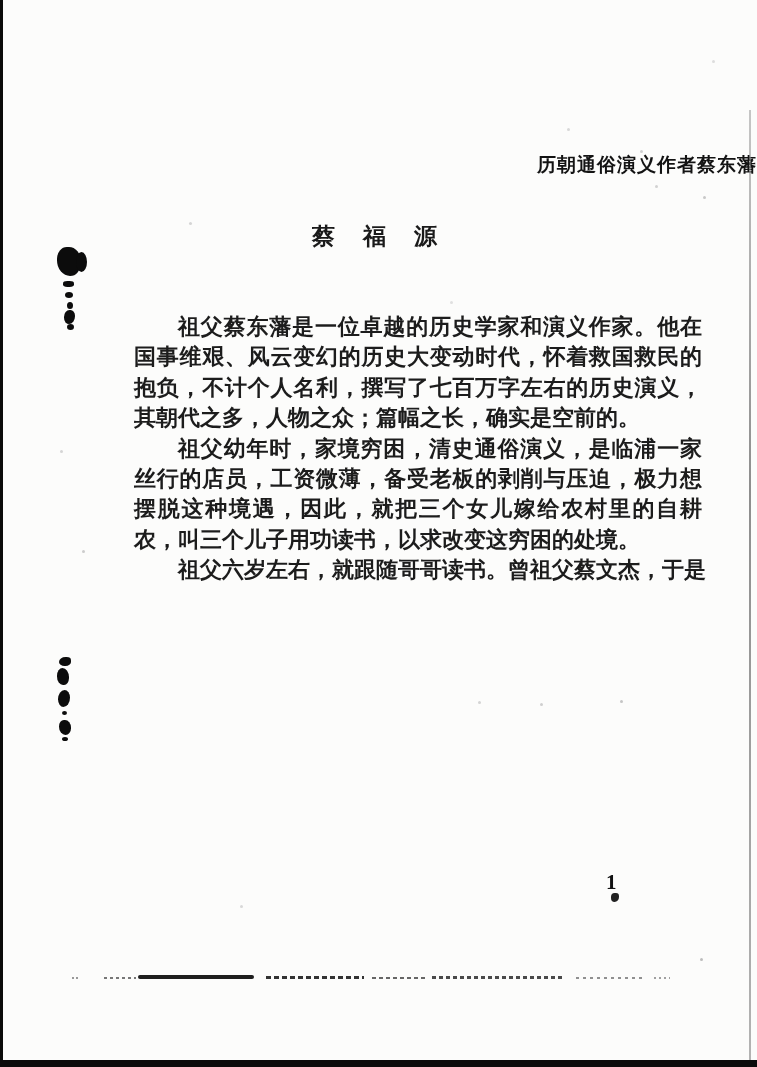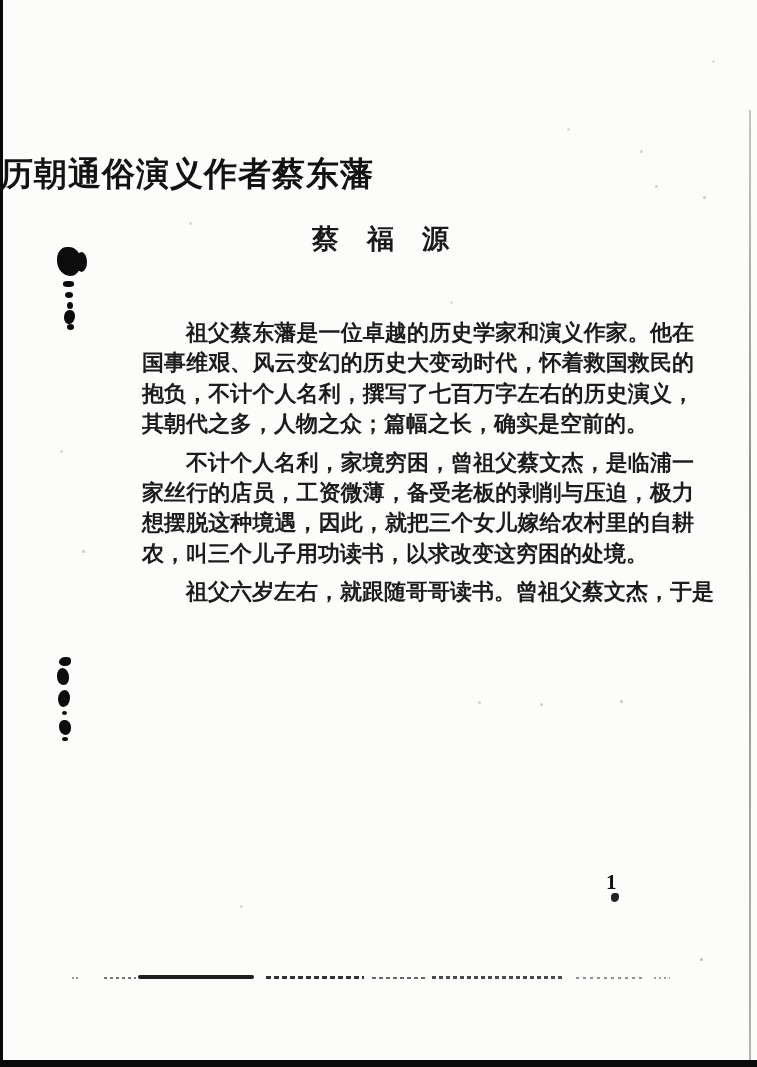--- a/index.html
+++ b/index.html
@@ -8,37 +8,37 @@
     width:757px; height:1067px;
     background:#fcfcfb;
     overflow:hidden;
     font-family:"Liberation Serif","DejaVu Serif",serif;
     color:#1c1c1c;
   }
 
   
   .title {
     position:absolute; top:152px; left:0; width:100%;
-    margin:0; text-align:left;
-    font-size:33px; font-weight:bold; letter-spacing:1px;
+    margin:0; text-align:right;
+    font-size:19px; font-weight:bold; letter-spacing:1px;
     color:#131313;
   }
   .author {
     position:absolute; top:221px; left:312px;
-    font-size:27px; font-weight:bold;
+    font-size:23px; font-weight:bold;
     letter-spacing:28px; white-space:nowrap;
     color:#1a1a1a;
   }
   .body-text {
     position:absolute; top:312px; left:134px; width:568px;
     font-size:22px; line-height:30.4px;
     text-align:justify; text-justify:inter-character;
     font-weight:600;
   }
-  .body-text p { margin:8px; text-indent:2em;font-family:Liberation Mono, monospace; }
+  .body-text p { margin:0; text-indent:2em; }
   .body-text p:last-child { white-space:nowrap; }
   .page-number {
     position:absolute; top:870px; left:606px;
     font-size:21px; font-weight:bold; color:#111;
   }
 
   
   .edge-left   { position:absolute; left:0; top:0; width:3px; height:1067px; background:#0a0a0a; }
   .edge-right  { position:absolute; left:749px; top:110px; width:2px; height:950px;
                  background:linear-gradient(#999,#333 40%,#777); opacity:.55; }
@@ -89,21 +89,21 @@
 <body>
 
 <div class="page">
 
   <h1 class="title">历朝通俗演义作者蔡东藩</h1>
 
   <div class="author">蔡福源</div>
 
   <div class="body-text">
       <p class="para">祖父蔡东藩是一位卓越的历史学家和演义作家。他在国事维艰、风云变幻的历史大变动时代，怀着救国救民的抱负，不计个人名利，撰写了七百万字左右的历史演义，其朝代之多，人物之众；篇幅之长，确实是空前的。</p>
-      <p class="para">不计个人名利，家境穷困，曾祖父蔡文杰，是临浦一家丝行的店员，工资微薄，备受老板的剥削与压迫，极力想摆脱这种境遇，因此，就把三个女儿嫁给农村里的自耕农，叫三个儿子用功读书，以求改变这穷困的处境。</p>
+      <p class="para">祖父幼年时，家境穷困，清史通俗演义，是临浦一家丝行的店员，工资微薄，备受老板的剥削与压迫，极力想摆脱这种境遇，因此，就把三个女儿嫁给农村里的自耕农，叫三个儿子用功读书，以求改变这穷困的处境。</p>
       <p class="para">祖父六岁左右，就跟随哥哥读书。曾祖父蔡文杰，于是</p>
     </div>
 
   <div class="page-number">1</div>
 
   <div class="edge-left"></div>
   <div class="edge-right"></div>
   <div class="edge-bottom"></div>
 
   <div>

